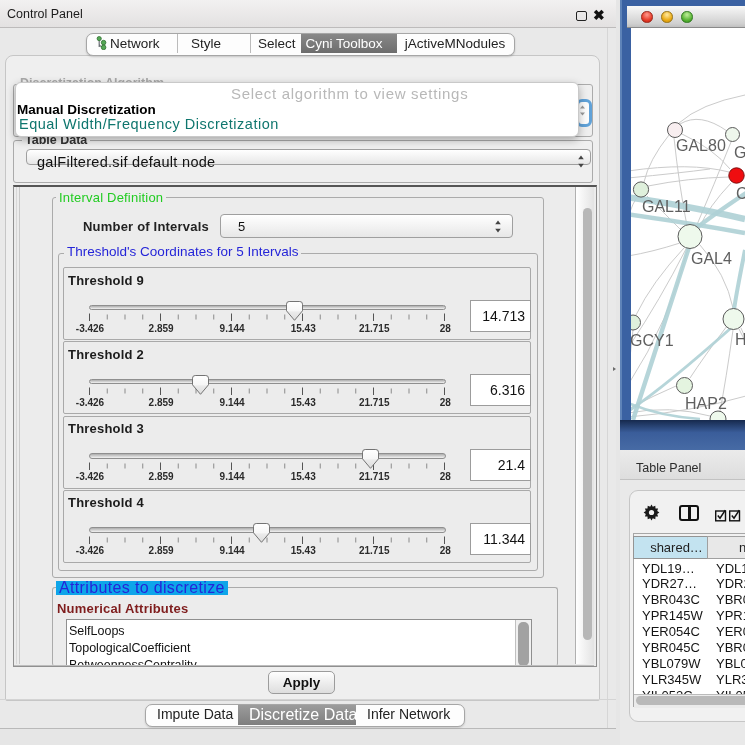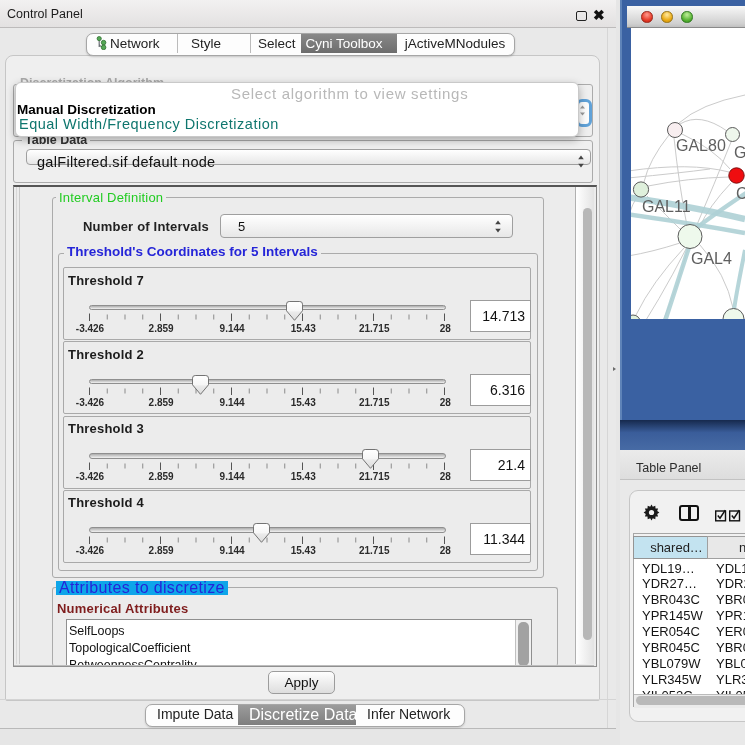--- a/index.html
+++ b/index.html
@@ -72,24 +72,24 @@
 <div class="gblabel" style="left:56px;top:191px;background:#ececec;color:#22cc22;font-size:13px;letter-spacing:0.2px;">Interval Definition</div>
 <div class="abs" style="left:83px;top:218.5px;font-size:13px;font-weight:bold;color:#222;letter-spacing:0.2px;">Number of Intervals</div>
 <div class="combo" style="left:220px;top:214px;width:293px;height:24px;">
   <div class="ctext" style="left:17px;line-height:24px;">5</div>
 </div>
 <svg class="abs updown" style="left:494px;top:220px;" width="8" height="13" viewBox="0 0 8 13">
     <path d="M4 0.5 L6.8 4.2 H1.2 Z M4 12.5 L1.2 8.8 H6.8 Z" fill="#444"></path>
   </svg>
 
 <div class="gb" style="left:58.4px;top:253px;width:478px;height:316px;"></div>
-<div class="gblabel" style="left:64px;top:245px;background:#ececec;color:#2525d8;font-size:13.5px;font-weight:bold;letter-spacing:0px;">Threshold's Coordinates for 5 Intervals</div>
+<div class="gblabel" style="left:64px;top:245px;background:#ececec;color:#2525d8;font-size:13.5px;font-weight:normal;letter-spacing:0px;">Threshold's Coordinates for 5 Intervals</div>
 
 <div class="abs" style="left:63px;top:267px;width:466px;height:71px;border:1px solid #a9a9a9;border-radius:2px;background:#ececec;"></div>
-<div class="abs" style="left:68px;top:272.5px;font-size:13px;font-weight:bold;color:#1c1c1c;letter-spacing:0.2px;">Threshold 7</div>
+<div class="abs" style="left:68px;top:272.5px;font-size:13px;font-weight:bold;color:#1c1c1c;letter-spacing:0.2px;">Threshold 9</div>
 <div class="abs" style="left:89px;top:304.5px;width:355px;height:3.5px;border:1px solid #8f8f8f;border-radius:3px;background:linear-gradient(#adadad,#f2f2f2);"></div>
 <svg class="abs" style="left:89px;top:313px;" width="357" height="9" viewBox="0 0 357 9">
     <line x1="0.50" y1="0.5" x2="0.50" y2="8.0" stroke="#555" stroke-width="1"></line>
     <line x1="18.25" y1="1.5" x2="18.25" y2="6.5" stroke="#8a8a8a" stroke-width="1"></line>
     <line x1="36.00" y1="1.5" x2="36.00" y2="6.5" stroke="#8a8a8a" stroke-width="1"></line>
     <line x1="53.75" y1="1.5" x2="53.75" y2="6.5" stroke="#8a8a8a" stroke-width="1"></line>
     <line x1="71.50" y1="0.5" x2="71.50" y2="8.0" stroke="#555" stroke-width="1"></line>
     <line x1="89.25" y1="1.5" x2="89.25" y2="6.5" stroke="#8a8a8a" stroke-width="1"></line>
     <line x1="107.00" y1="1.5" x2="107.00" y2="6.5" stroke="#8a8a8a" stroke-width="1"></line>
     <line x1="124.75" y1="1.5" x2="124.75" y2="6.5" stroke="#8a8a8a" stroke-width="1"></line>
@@ -265,21 +265,21 @@
 <div class="gblabel" style="left:56px;top:580.5px;background:#0ea5e9;color:#2525d8;font-size:16px;letter-spacing:0.35px;">Attributes to discretize</div>
 <div class="abs" style="left:57px;top:601px;font-size:13px;font-weight:bold;color:#7f1d1d;letter-spacing:0.2px;">Numerical Attributes</div>
 <div class="abs" style="left:66px;top:619px;width:464px;height:46px;background:#ffffff;border:1px solid #8f8f8f;overflow:hidden;">
   <div style="position:absolute;left:2px;top:3px;font-size:12.5px;color:#111;line-height:17.1px;">SelfLoops<br>TopologicalCoefficient<br>BetweennessCentrality<br>ClusteringCoefficient</div>
   <div style="position:absolute;right:0;top:0;width:15px;height:48px;background:#f0f0f0;border-left:1px solid #c0c0c0;"></div>
   <div style="position:absolute;right:2px;top:2px;width:11px;height:44px;background:#a2a2a2;border-radius:5px;"></div>
 </div>
 
 <div class="abs" style="left:14px;top:665px;width:580px;height:1px;background:#bdbdbd;"></div>
 
-<div class="abs" style="left:268px;top:671px;width:65px;height:21px;border:1px solid #9c9c9c;border-radius:5px;background:linear-gradient(#fefefe,#dedede);text-align:center;line-height:21px;font-size:13.5px;color:#111;">Apply</div>
+<div class="abs" style="left:268px;top:671px;width:65px;height:21px;border:1px solid #9c9c9c;border-radius:5px;background:linear-gradient(#fefefe,#dedede);text-align:center;line-height:21px;font-size:13.5px;color:#111;font-weight:bold;">Apply</div>
 <div class="abs" style="left:0;top:699px;width:616px;height:1px;background:#d4d4d4;"></div>
 
 <div class="abs" style="left:145px;top:704px;width:318px;height:21px;background:#fdfdfd;border:1px solid #a6a6a6;border-radius:7px;box-shadow:0 1px 2px rgba(0,0,0,0.15);"></div>
 <div class="abs" style="left:238px;top:704.5px;width:118px;height:20.5px;background:linear-gradient(#9c9c9c,#7e7e7e);"></div>
 <div class="tseg" style="left:157px;top:704px;line-height:21px;font-size:14px;">Impute Data</div>
 <div class="tseg" style="left:249px;top:704px;line-height:21px;font-size:16px;color:#fff;">Discretize Data</div>
 <div class="tseg" style="left:367px;top:704px;line-height:21px;font-size:14px;">Infer Network</div>
 
 <div class="abs" style="left:613px;top:366.5px;width:0;height:0;border-top:2.5px solid transparent;border-bottom:2.5px solid transparent;border-left:3.5px solid #6a6a6a;"></div>
 
@@ -287,21 +287,21 @@
 <div class="abs" style="left:231px;top:85px;font-size:15px;letter-spacing:0.7px;color:#b8b8b8;">Select algorithm to view settings</div>
 <div class="abs" style="left:17px;top:102px;font-size:13.5px;font-weight:bold;color:#000;">Manual Discretization</div>
 <div class="abs" style="left:19px;top:115.5px;font-size:14.5px;letter-spacing:0.5px;color:#0f766e;">Equal Width/Frequency Discretization</div>
 
 <div class="abs" style="left:620px;top:0;width:125px;height:450px;background:#3a61a2;"></div>
 <div class="abs" style="left:620px;top:0;width:2px;height:450px;background:#5e83b8;"></div>
 <div class="abs" style="left:627px;top:6px;width:118px;height:21px;background:linear-gradient(#f8f8f8,#cfcfcf 85%,#c0c0c0);border-bottom:1px solid #8a8a8a;"></div>
 <div class="abs" style="left:641px;top:11px;width:11.5px;height:11.5px;border-radius:50%;background:radial-gradient(circle at 50% 28%,#ff9a8e,#e63b28 62%,#bb2212);border:1px solid #992015;box-sizing:border-box;"></div>
 <div class="abs" style="left:661px;top:11px;width:11.5px;height:11.5px;border-radius:50%;background:radial-gradient(circle at 50% 28%,#ffe9a0,#eaaa14 62%,#cc900a);border:1px solid #96700e;box-sizing:border-box;"></div>
 <div class="abs" style="left:681px;top:11px;width:11.5px;height:11.5px;border-radius:50%;background:radial-gradient(circle at 50% 28%,#c0ee9a,#58b434 62%,#368e1e);border:1px solid #2a761a;box-sizing:border-box;"></div>
-<div class="abs" style="left:631px;top:28px;width:114px;height:291px;background:#ffffff;overflow:hidden;">
+<div class="abs" style="left:631px;top:28px;width:114px;height:452px;background:#ffffff;overflow:hidden;">
 <svg width="114" height="392" viewBox="631 28 114 392" style="position:absolute;left:0;top:0;" preserveAspectRatio="xMinYMin slice">
  <g fill="none" stroke="#cbcbcb" stroke-width="1">
   <path d="M745,95 Q700,104 679,123"></path>
   <path d="M680,124 Q700,112 727,131"></path>
   <path d="M674,138 Q679,185 687,226"></path>
   <path d="M669,135 Q649,160 644,182"></path>
   <path d="M682,134 Q714,149 730,169"></path>
   <path d="M731,142 Q714,185 696,227"></path>
   <path d="M731,183 Q709,206 699,228"></path>
   <path d="M729,177 Q688,178 648,186"></path>

